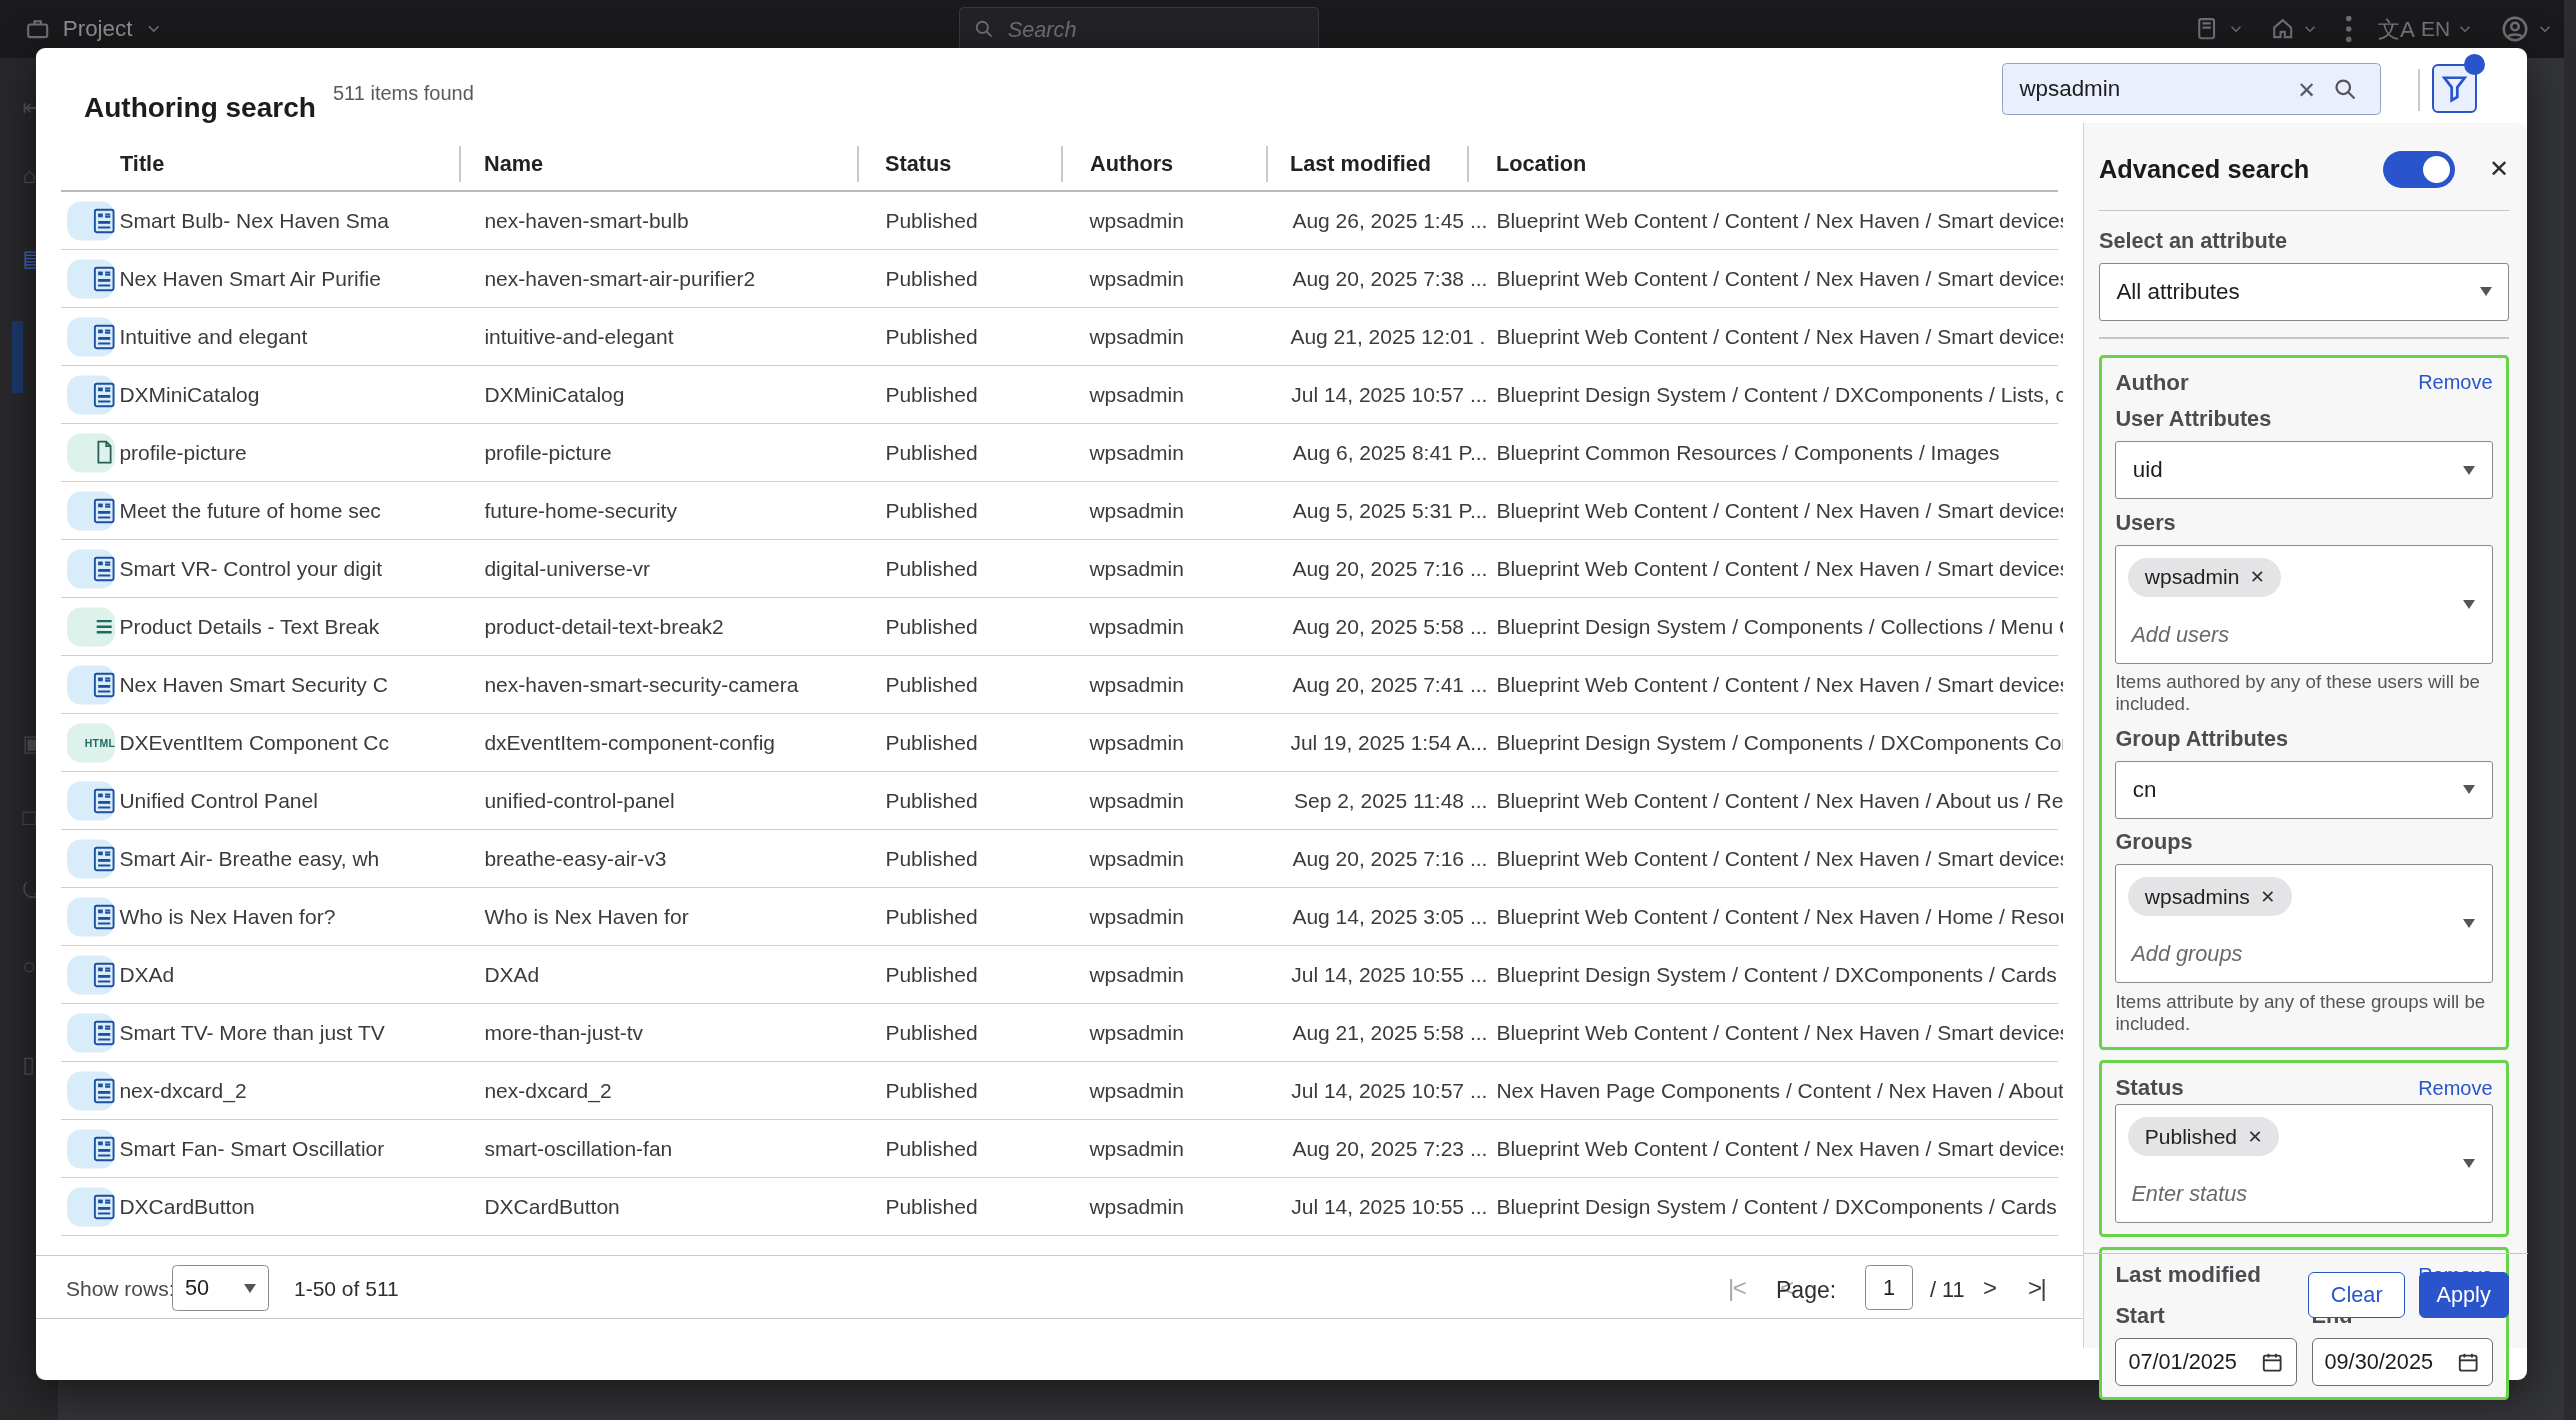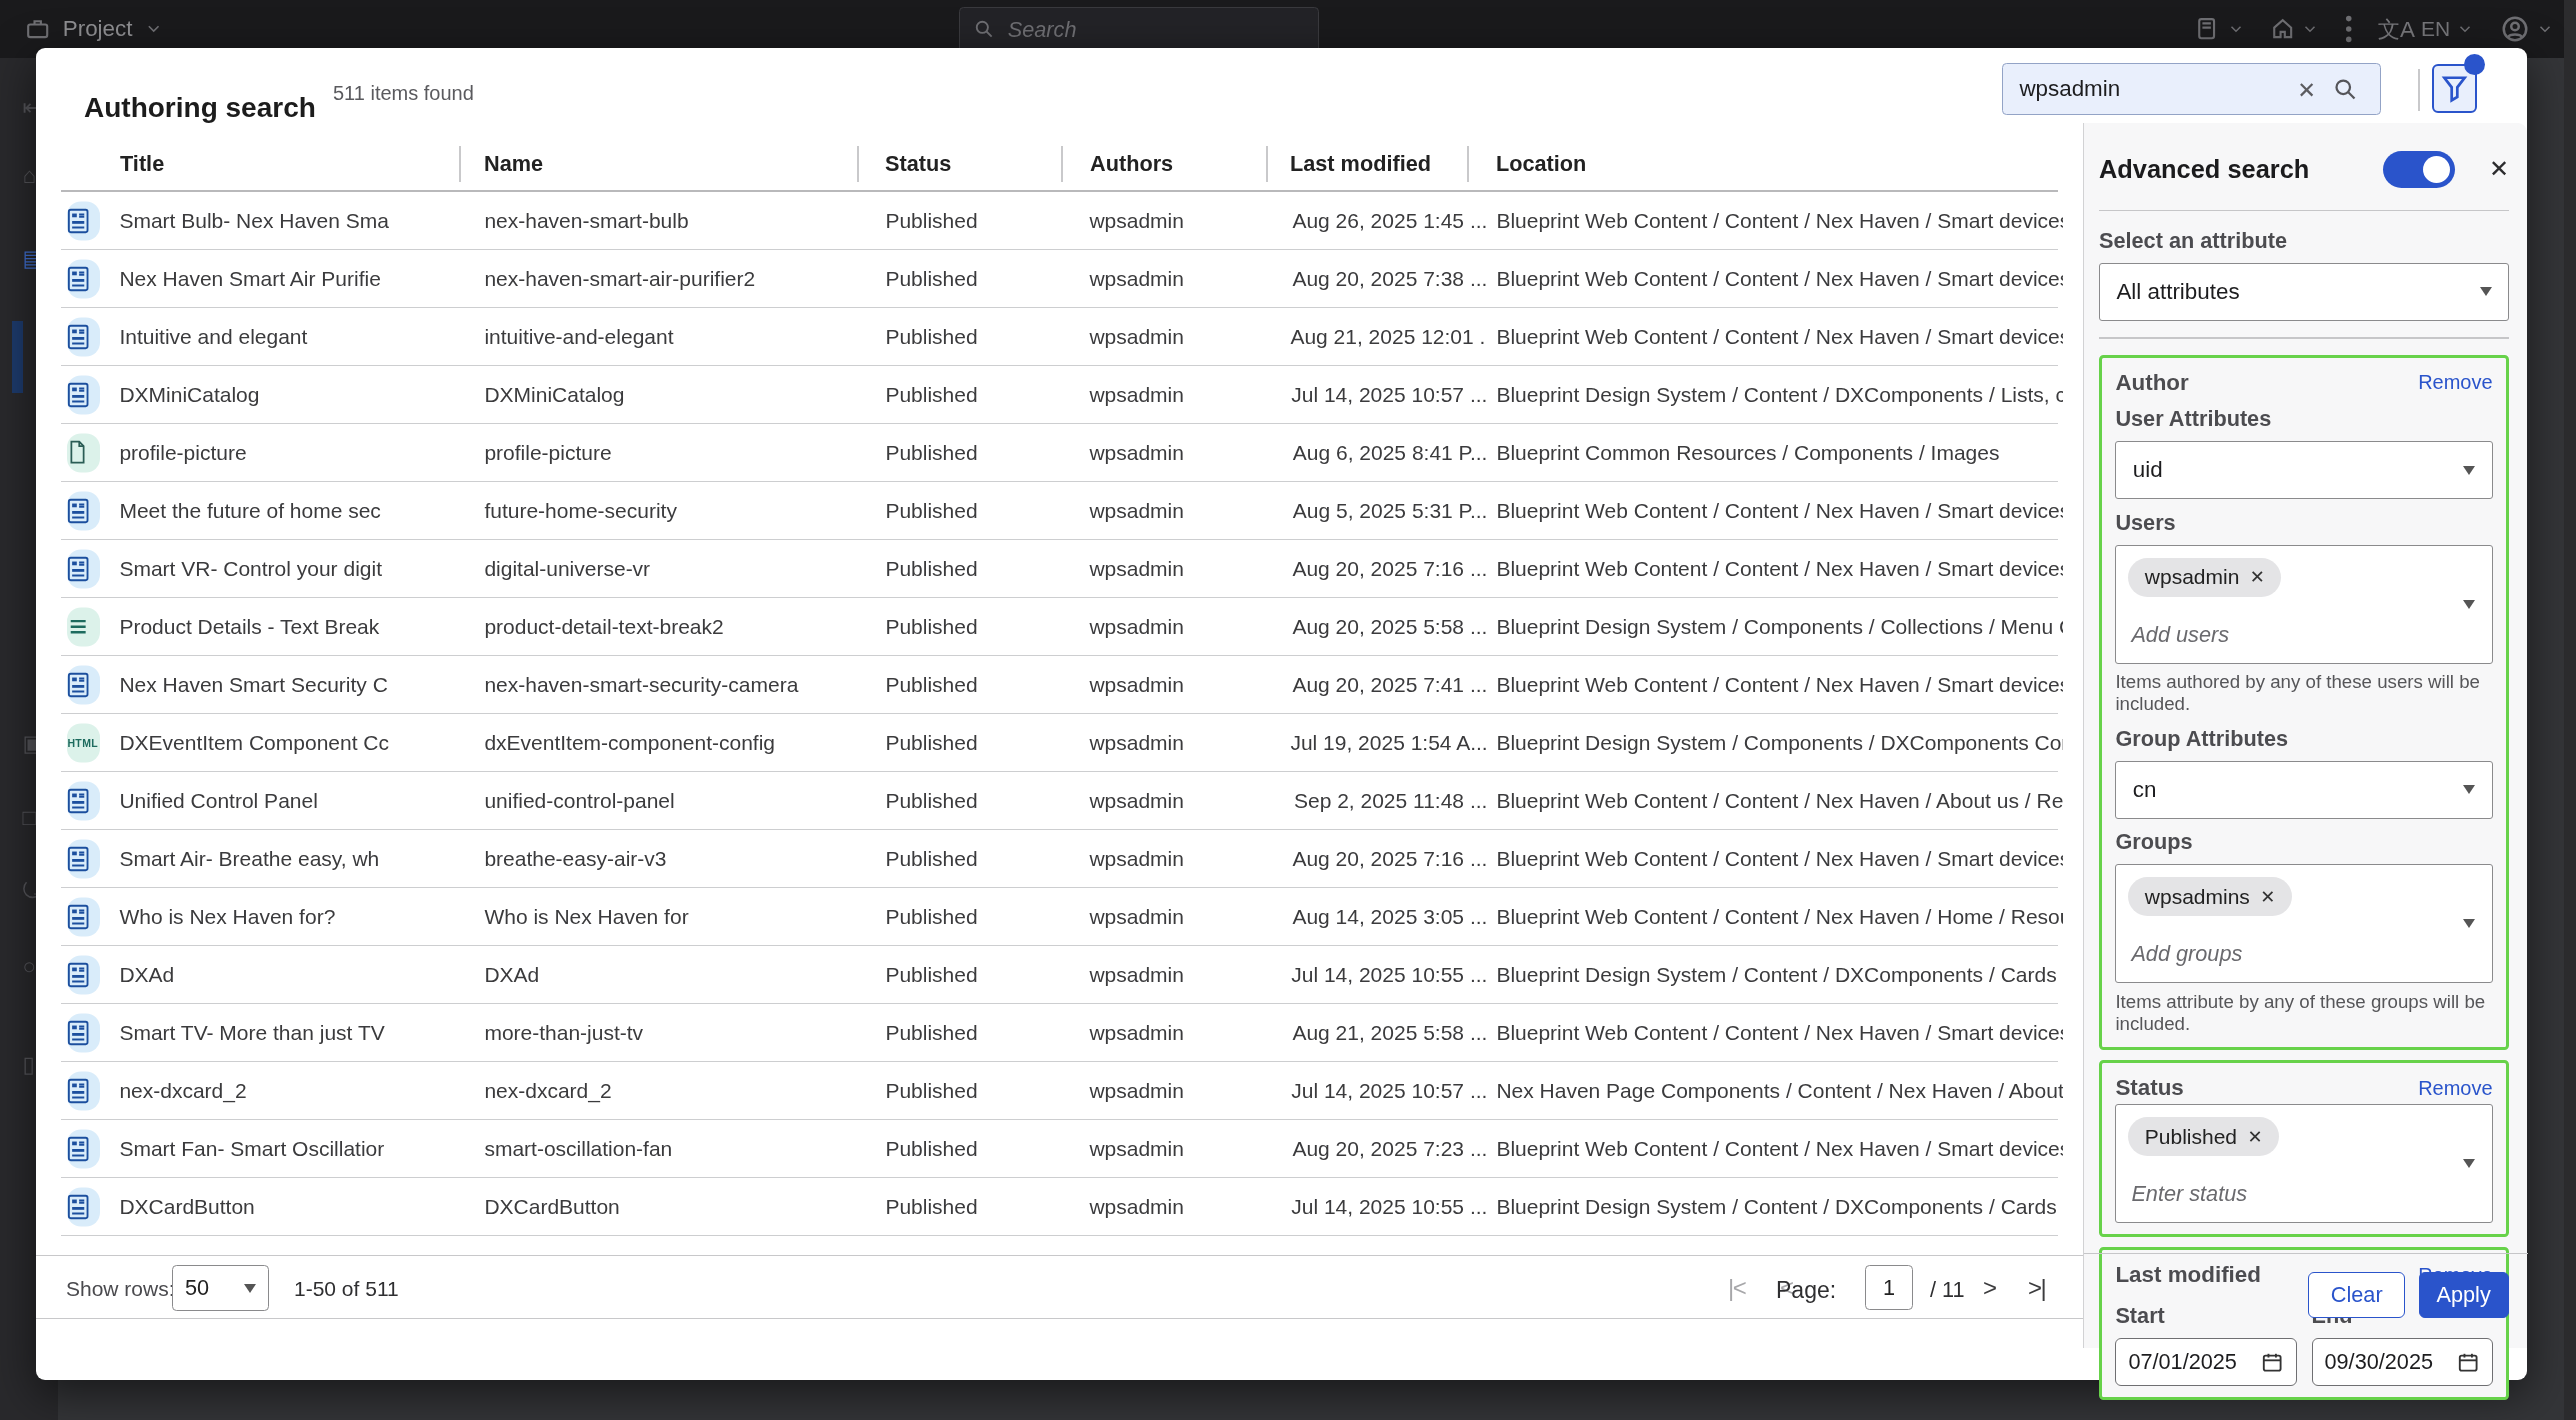--- a/index.html
+++ b/index.html
@@ -42,21 +42,21 @@
   .filter-dot { position:absolute; left:2428px; top:6px; width:21px; height:21px; border-radius:50%; background:var(--accent); }
 
   
   .thead { position:absolute; left:0; top:90px; width:2047px; height:52px; }
   .th { position:absolute; top:13.4px; font-size:21.7px; font-weight:700; color:#222; }
   .th-div { position:absolute; top:7.5px; width:1.5px; height:36px; background:#c9c9cb; }
   .thead-border { position:absolute; left:25.4px; top:142px; width:1997px; height:2.2px; background:#b9b9bb; }
   .tbody { position:absolute; left:0; top:144px; width:2047px; }
   .trow { position:relative; height:58px; border-bottom:1.5px solid #cdced0; margin-left:25.4px; width:1997px; }
   .cell { position:absolute; top:50%; transform:translateY(-50%); font-size:21px; color:#3b3b3d; white-space:nowrap; }
-  .c-icon { left:6px; width:33px; height:39px; border-radius:14px; display:flex; align-items:center; justify-content:flex-start; }
+  .c-icon { left:6px; width:48px; height:39px; border-radius:14px; display:flex; align-items:center; justify-content:flex-end; }
   .ic-webcontent { background:#d9ecfa; }
   .ic-file, .ic-list, .ic-html { background:#dcf2ea; }
   .html-txt { font-size:10.5px; font-weight:700; color:#1d6b5e; letter-spacing:0.4px; }
   .c-title { left:58px; width:335px; overflow:hidden; }
   .c-name { left:423px; width:381px; overflow:hidden; }
   .c-status { left:824px; }
   .c-authors { left:1028px; }
   .c-modified { left:1229px; width:197px; overflow:hidden;text-align:right; }
   .c-location { left:1435px; width:567px; overflow:hidden; }
 

